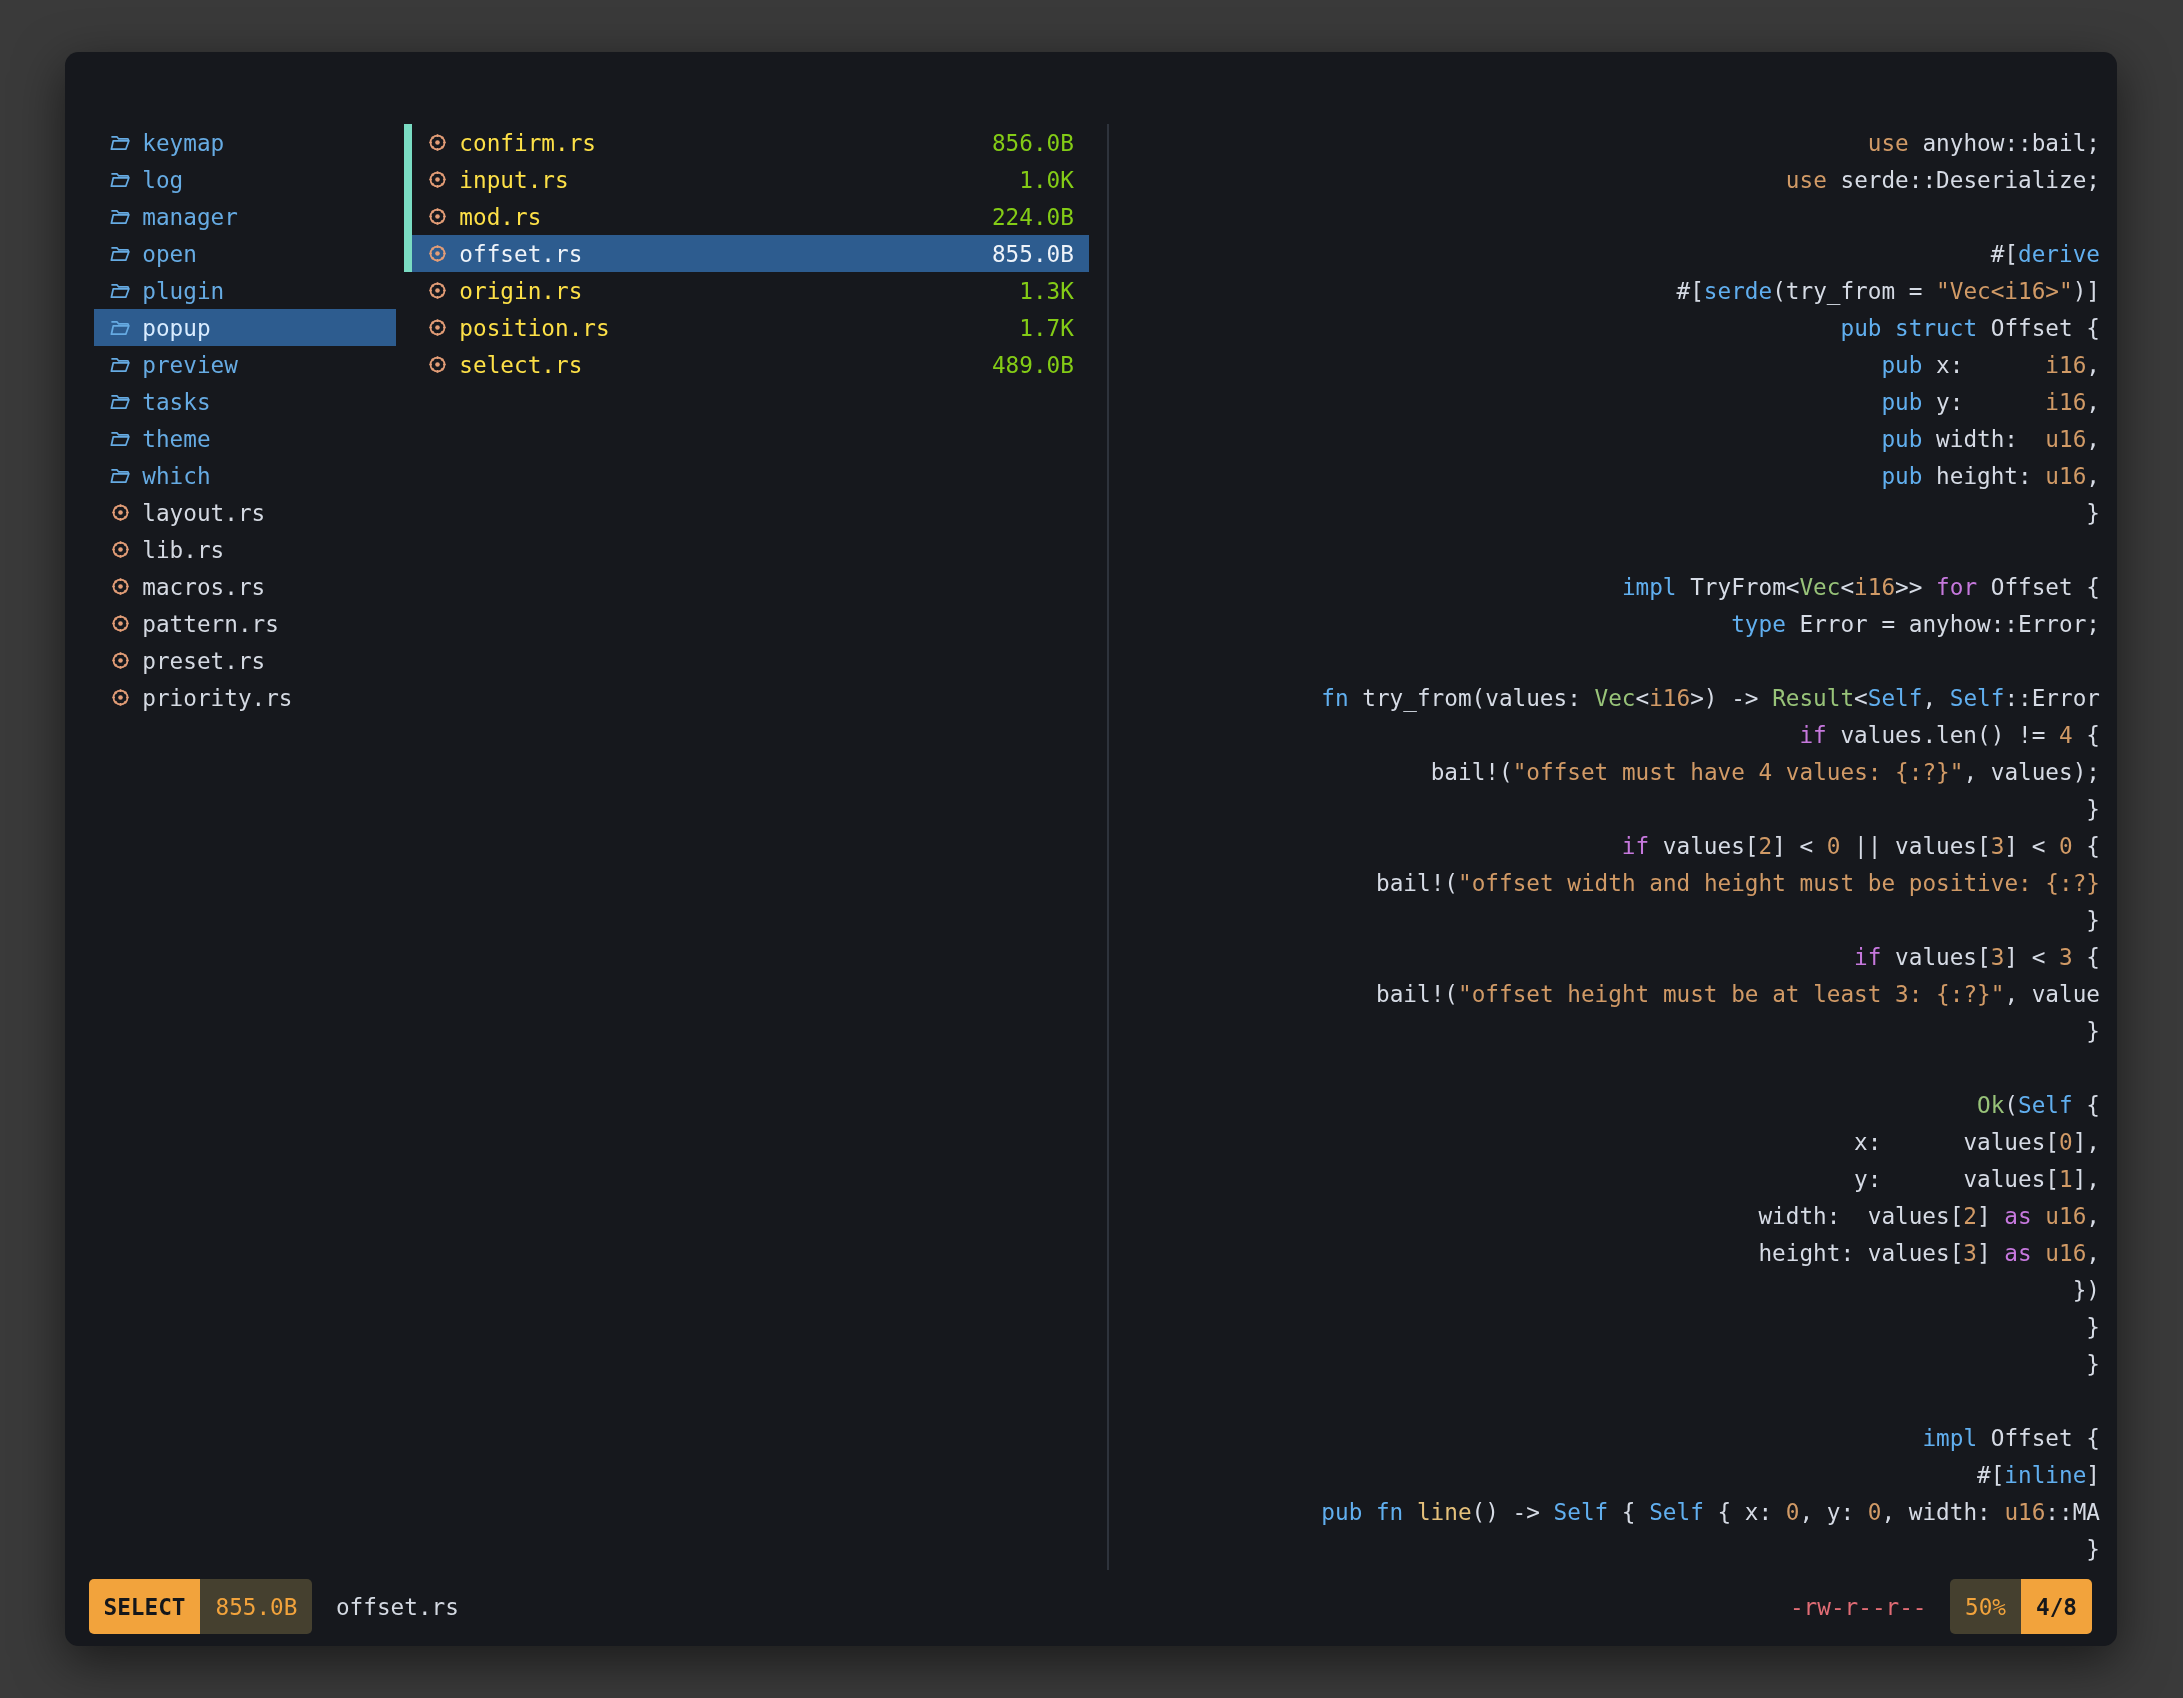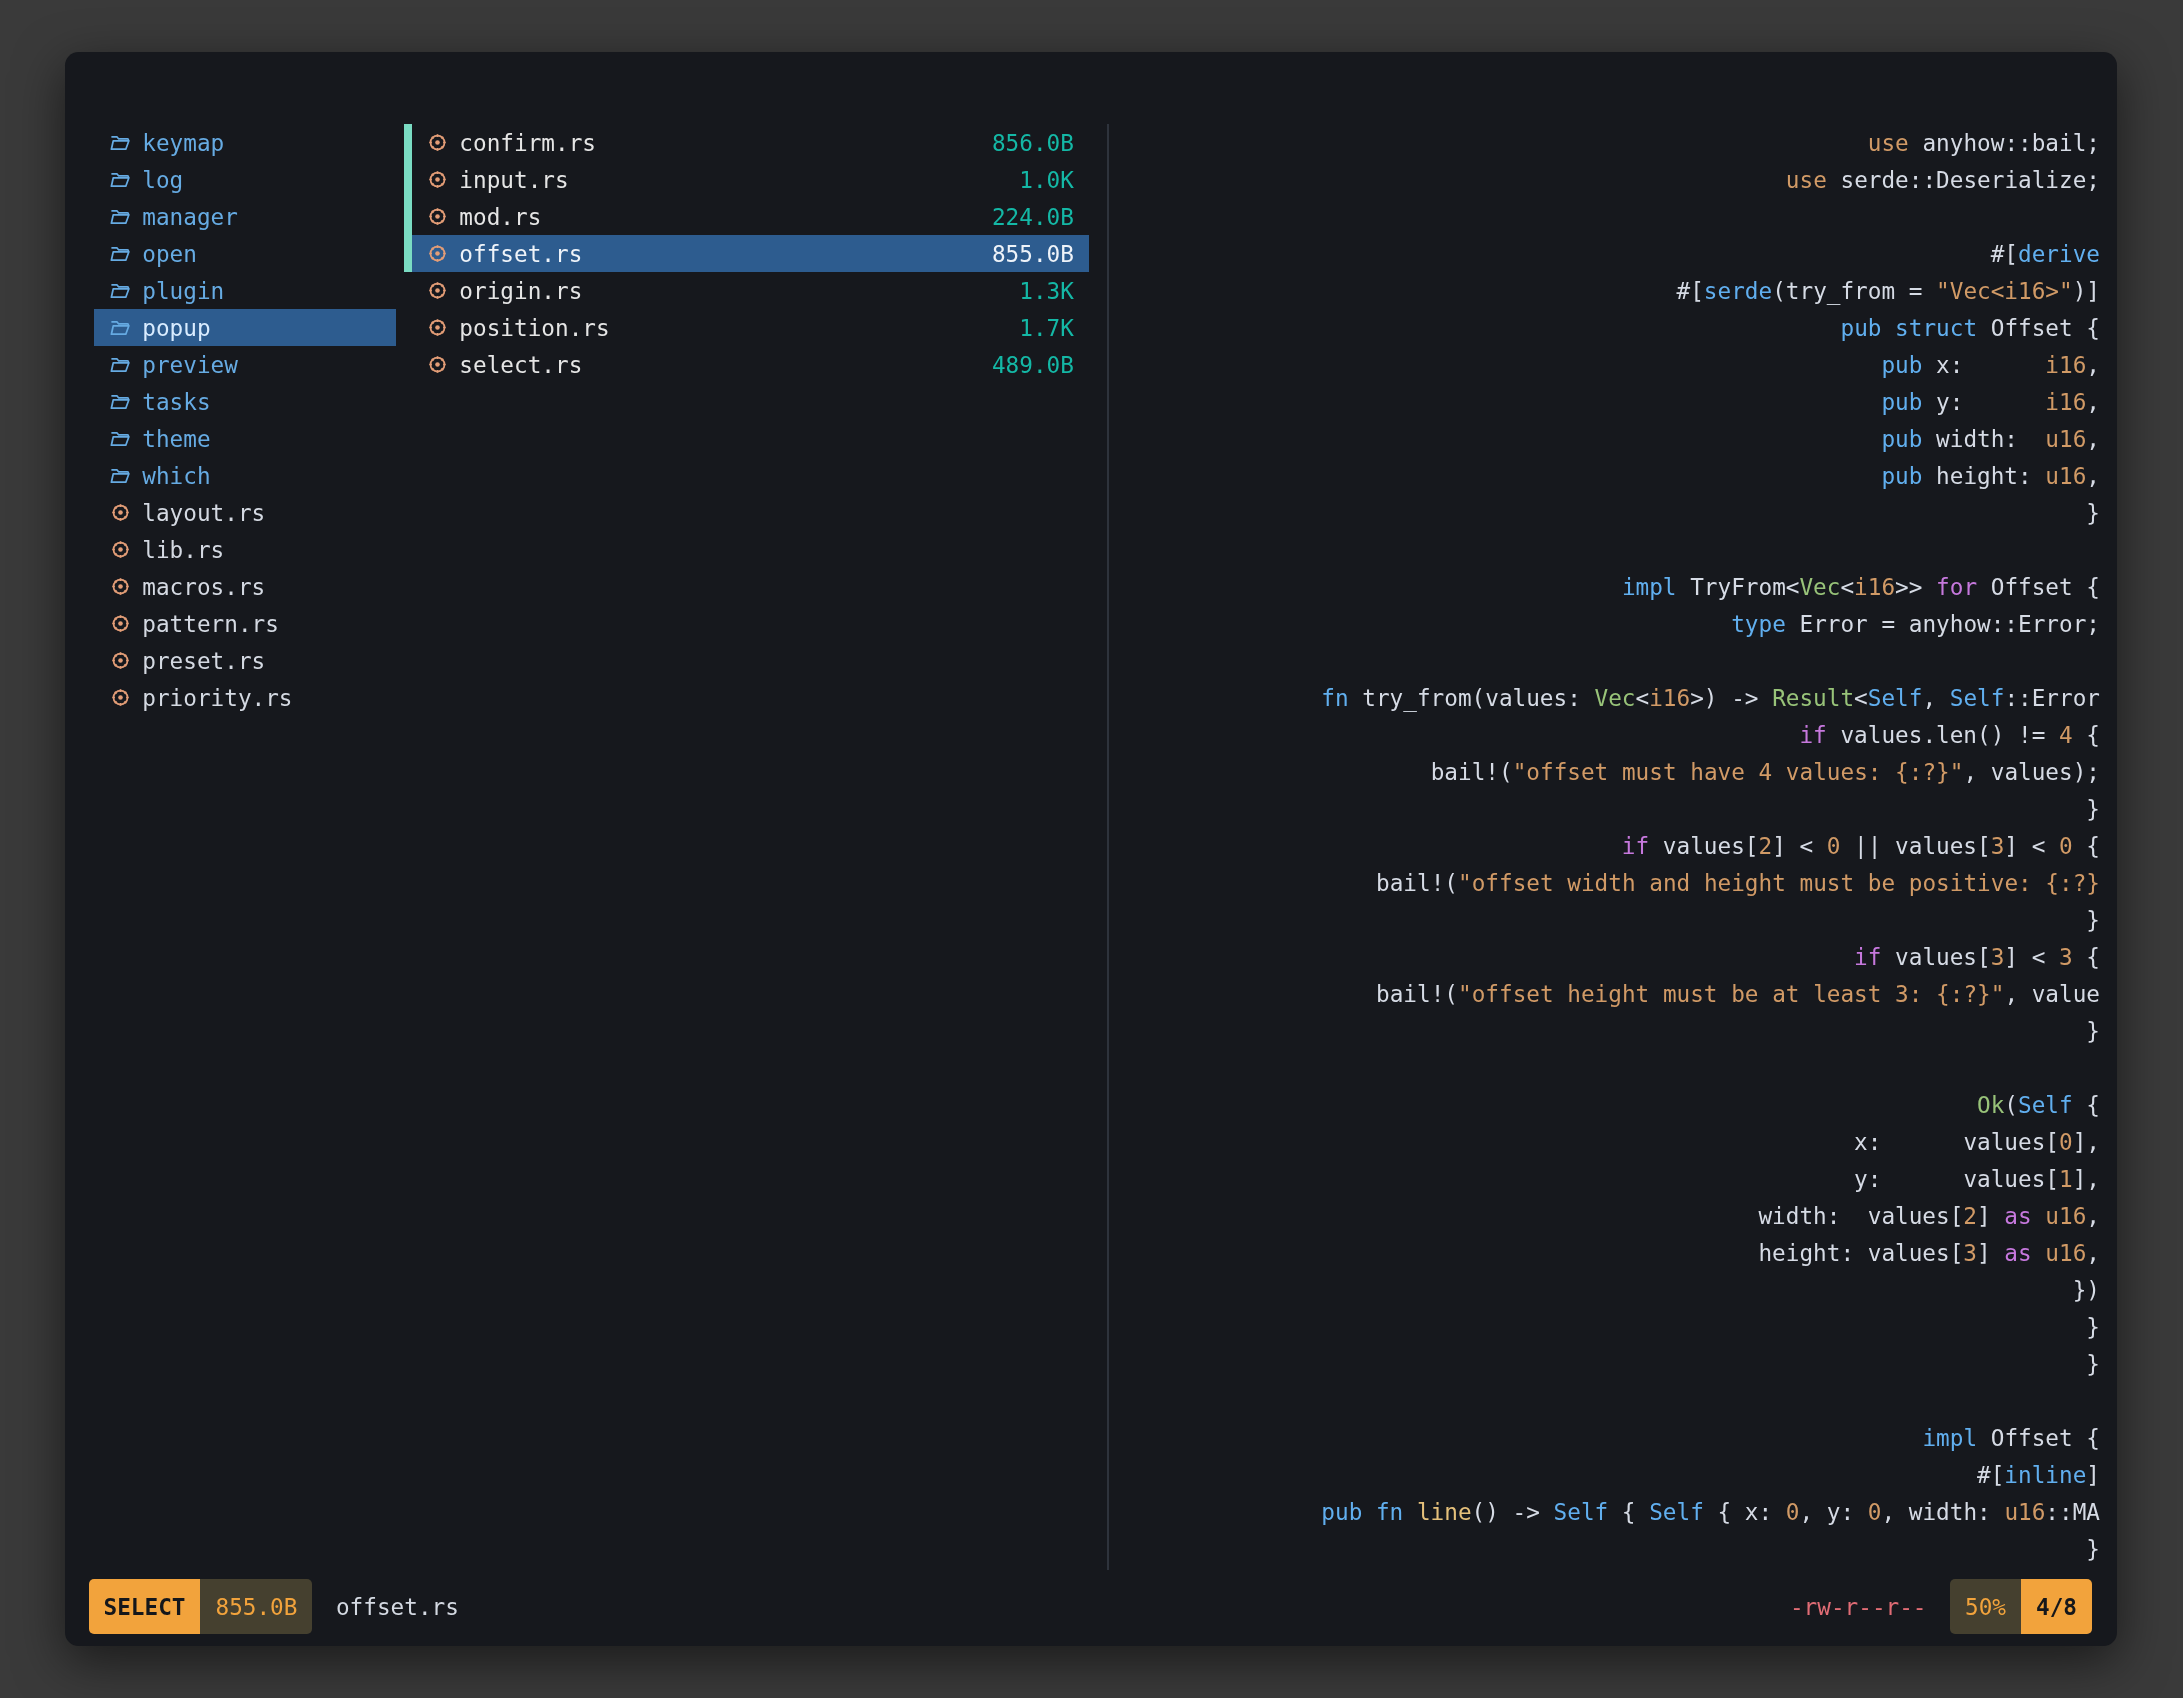--- a/index.html
+++ b/index.html
@@ -32,22 +32,22 @@
   .lbl{white-space:pre;}
   .t-folder{color:#66abe3;}
   .side.selected .t-folder{color:#d9ecff;}
   .t-file{color:#d4d9e2;}
 
   .file-row{position:relative;}
   .file-row .marker{width:8.4px;align-self:stretch;background:transparent;flex-shrink:0;}
   .file-row.marked .marker{background:#7adcc3;}
   .file-row.selected{background:#2d5c8f;}
   .file-row .icon{margin-left:11.7px;}
-  .fname{color:#e5e5e5;}
-  .fsize{margin-left:auto;padding-right:15px;color:#14b8a6;}
+  .fname{color:#fde047;}
+  .fsize{margin-left:auto;padding-right:15px;color:#84cc16;}
   .file-row.selected .fname,.file-row.selected .fsize{color:#eef3f9;}
 
   .code-line{height:37px;display:flex;align-items:center;white-space:pre;overflow:hidden;justify-content:flex-end;}
   .c-fg{color:#d6dbe5;}
   .c-bl{color:#61afef;}
   .c-or{color:#d19a66;}
   .c-pu{color:#c678dd;}
   .c-gr{color:#98c379;}
   .c-yl{color:#e5c07b;}
 

